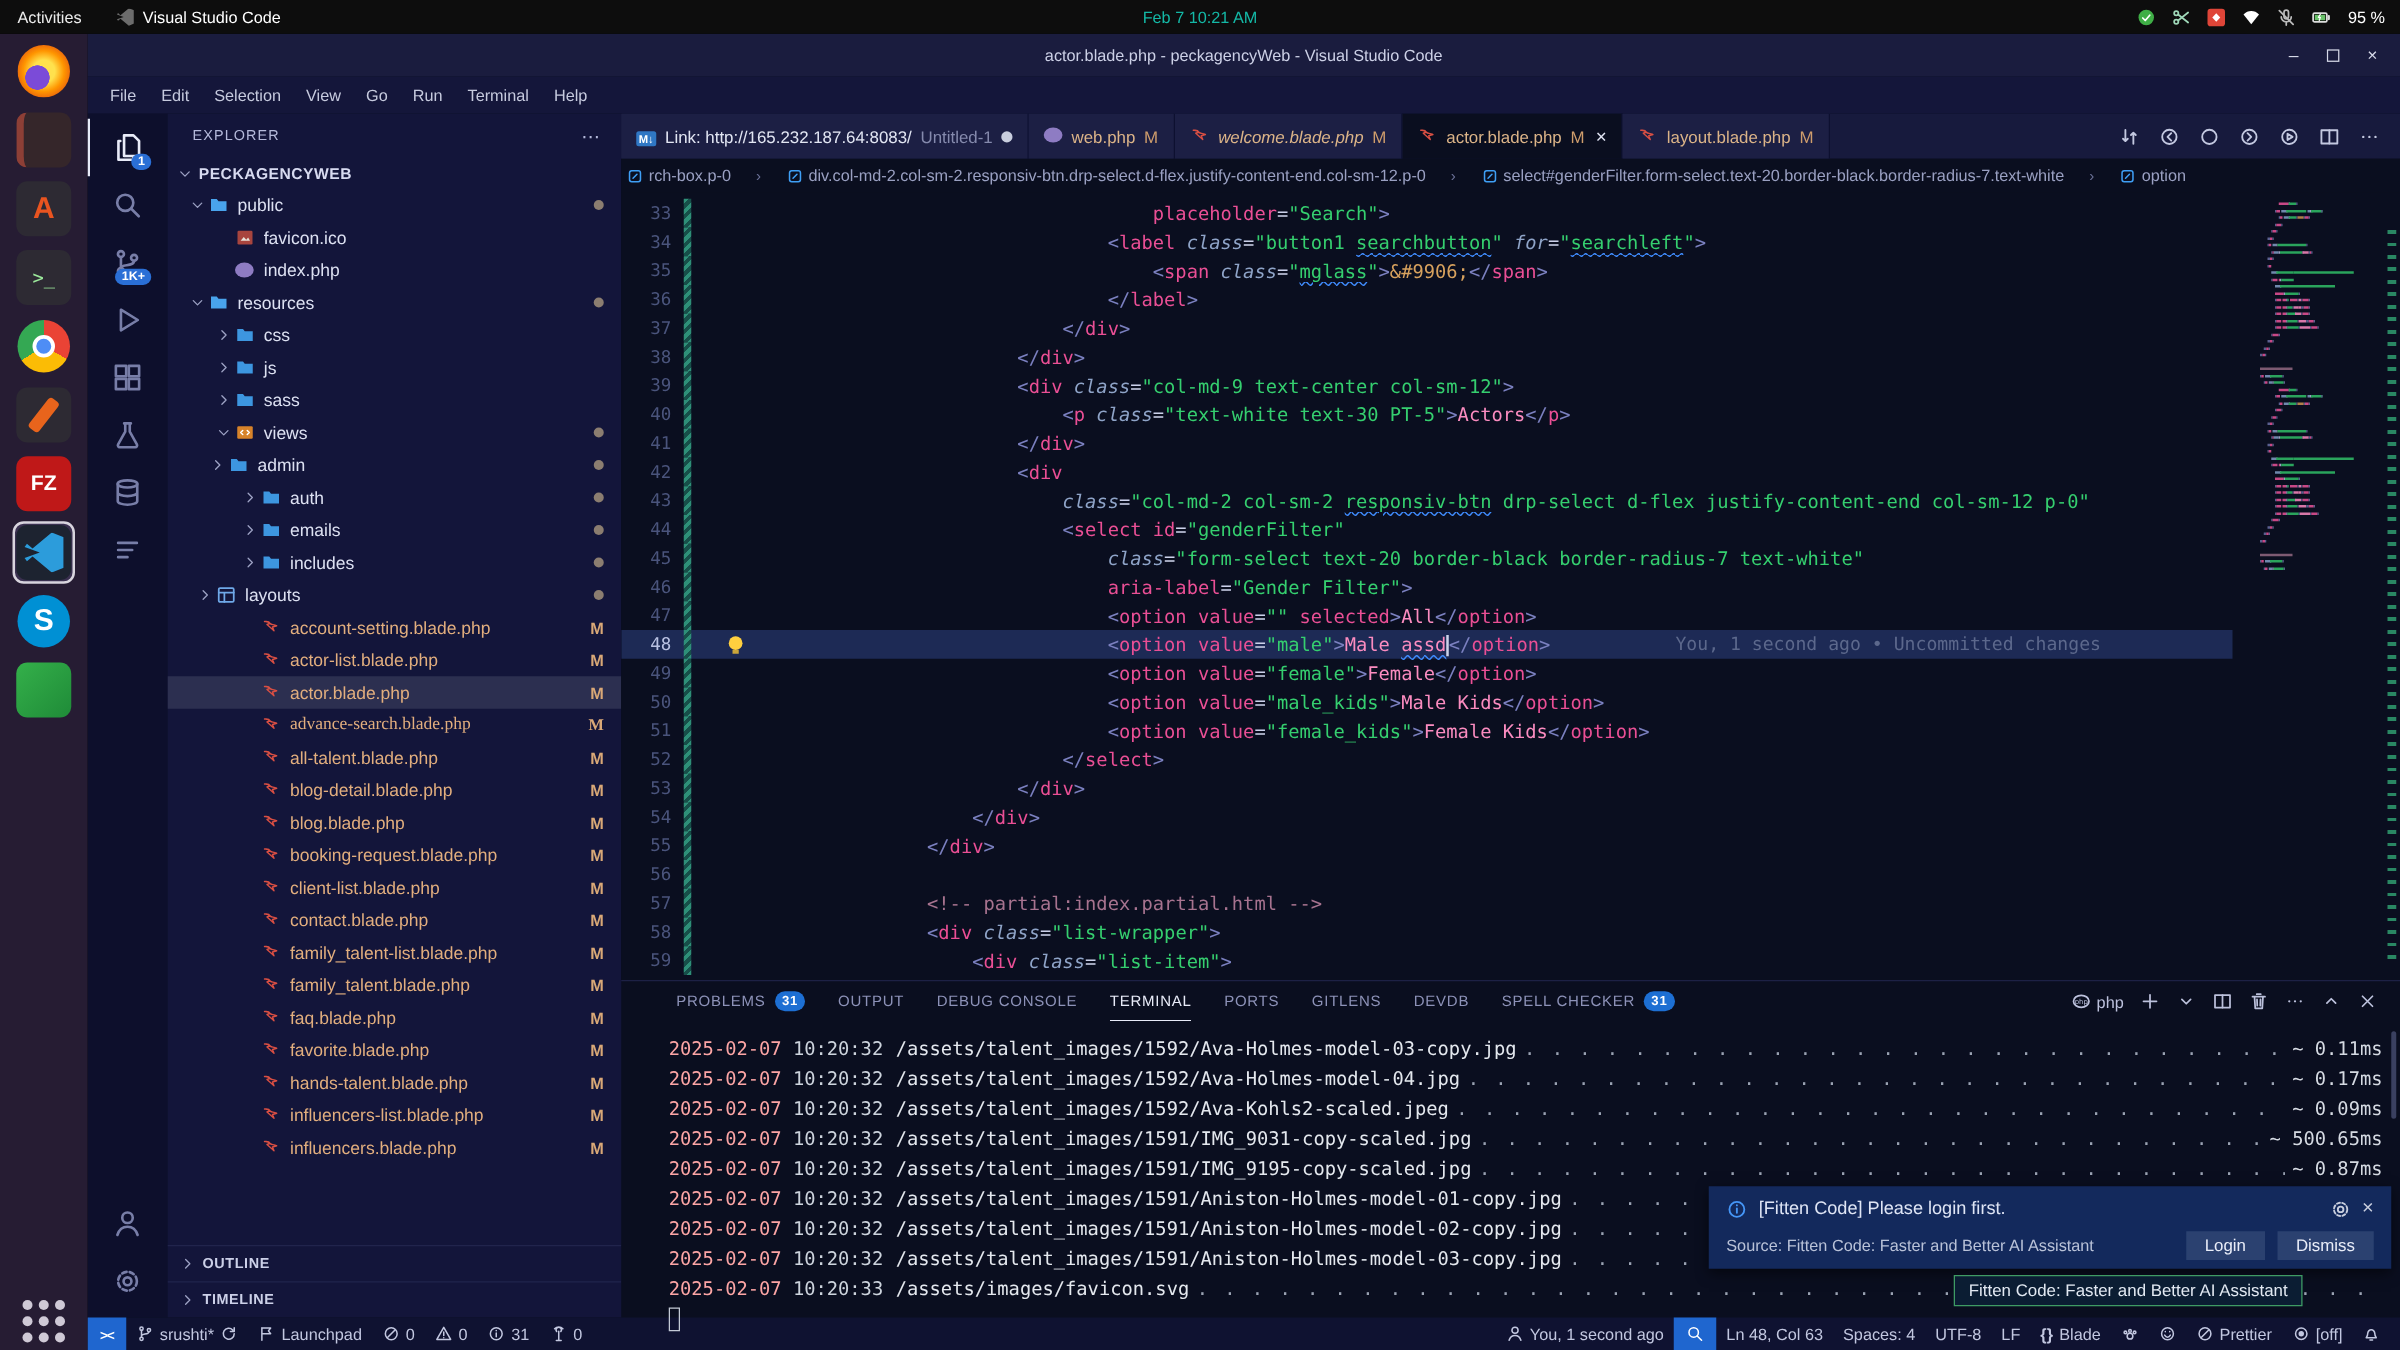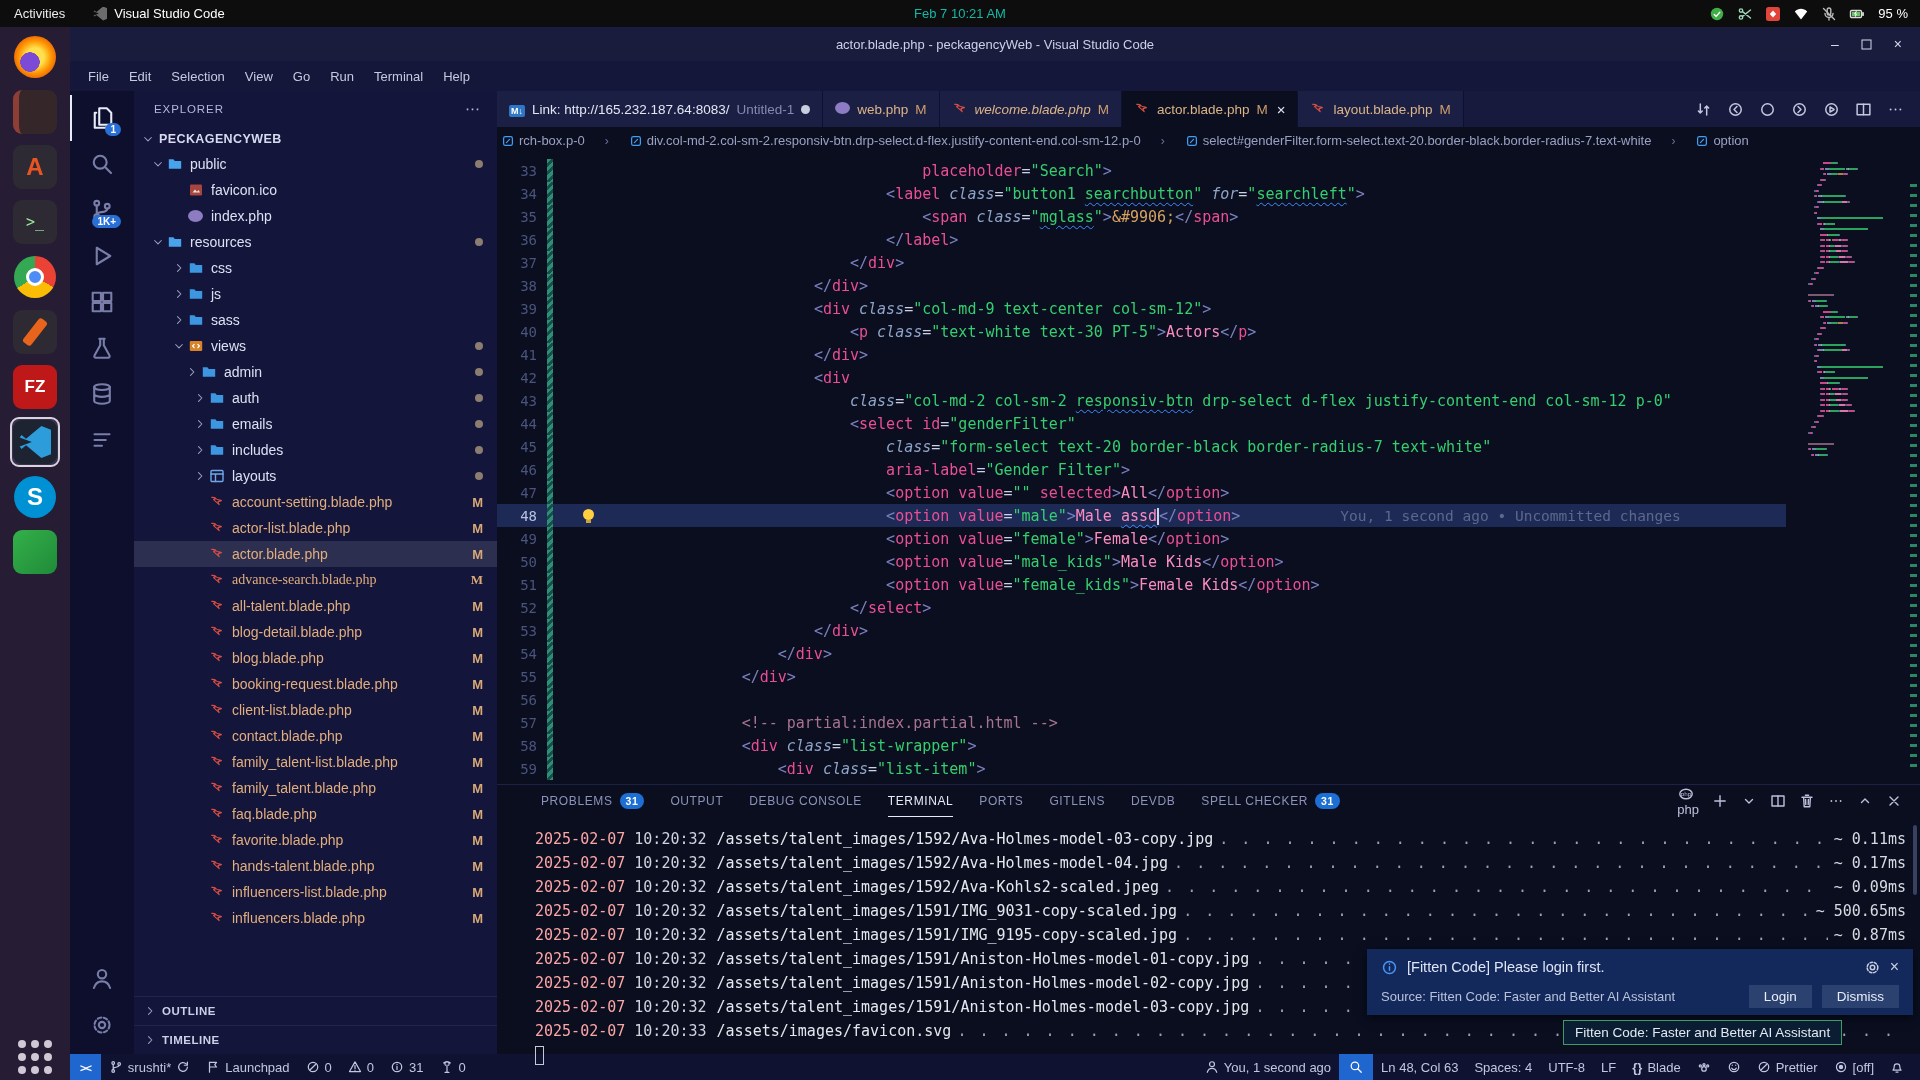--- a/index.html
+++ b/index.html
@@ -438,21 +438,21 @@
               <svg viewBox="0 0 16 16" width="16" height="16" fill="none" stroke="currentColor" stroke-width="1.4" stroke-linecap="round" stroke-linejoin="round">
                 <rect x="1.8" y="3" width="12.4" height="10" rx="1" fill="#d7832a" stroke="none"></rect>
                 <path d="M6.2 6.4L4.6 8l1.6 1.6M9.8 6.4L11.4 8l-1.6 1.6" stroke="#fff" stroke-width="1.2"></path>
               </svg>
             </span>
             <span class="tlabel">views</span>
             <span class="tright">
               <span class="gitdot"></span>
             </span>
           </div>
-          <div class="trow" style="padding-left: 50px;">
+          <div class="trow" style="padding-left: 32px;">
             <span class="chev">
               <svg viewBox="0 0 16 16" width="11" height="11" fill="none" stroke="currentColor" stroke-width="1.4" stroke-linecap="round" stroke-linejoin="round">
                 <path d="M6 3.5L10.5 8 6 12.5"></path>
               </svg>
             </span>
             <span class="ticon">
               <svg viewBox="0 0 16 16" width="16" height="16" fill="none" stroke="currentColor" stroke-width="1.4" stroke-linecap="round" stroke-linejoin="round">
                 <path d="M1.8 3.2h4.6l1.4 1.8h6.4v7.8H1.8z" fill="#3d96e0" stroke="none"></path>
               </svg>
             </span>
@@ -502,21 +502,21 @@
             <span class="ticon">
               <svg viewBox="0 0 16 16" width="16" height="16" fill="none" stroke="currentColor" stroke-width="1.4" stroke-linecap="round" stroke-linejoin="round">
                 <path d="M1.8 3.2h4.6l1.4 1.8h6.4v7.8H1.8z" fill="#3d96e0" stroke="none"></path>
               </svg>
             </span>
             <span class="tlabel">includes</span>
             <span class="tright">
               <span class="gitdot"></span>
             </span>
           </div>
-          <div class="trow" style="padding-left: 58px;">
+          <div class="trow" style=" margin-left: 22px;">
             <span class="chev">
               <svg viewBox="0 0 16 16" width="11" height="11" fill="none" stroke="currentColor" stroke-width="1.4" stroke-linecap="round" stroke-linejoin="round">
                 <path d="M6 3.5L10.5 8 6 12.5"></path>
               </svg>
             </span>
             <span class="ticon">
               <svg viewBox="0 0 16 16" width="16" height="16" fill="none" stroke="currentColor" stroke-width="1.4" stroke-linecap="round" stroke-linejoin="round">
                 <rect x="2" y="2.5" width="12" height="11" rx="1" stroke="#6fa8e8"></rect>
                 <path d="M2 6h12M6.5 6v7.5" stroke="#6fa8e8"></path>
               </svg>
@@ -1483,21 +1483,21 @@
             <span>GITLENS</span>
           </span>
           <span class="ptab">
             <span>DEVDB</span>
           </span>
           <span class="ptab">
             <span>SPELL CHECKER</span>
             <span class="pbadge">31</span>
           </span>
           <div class="panel-actions">
-            <span style="display: flex; align-items: center; flex-direction: column;">
+            <span style="display: flex; align-items: center;">
               <svg viewBox="0 0 16 16" width="18" height="18" fill="none" stroke="currentColor" stroke-width="1.4" stroke-linecap="round" stroke-linejoin="round">
                 <ellipse cx="8" cy="8" rx="6.2" ry="4.8"></ellipse>
                 <text x="8" y="10" font-size="5.5" text-anchor="middle" fill="currentColor" stroke="none" font-family="DejaVu Sans">php</text>
               </svg>
               <span style="margin-left:4px">php</span>
             </span>
             <span>
               <svg viewBox="0 0 16 16" width="16" height="16" fill="none" stroke="currentColor" stroke-width="1.4" stroke-linecap="round" stroke-linejoin="round">
                 <path d="M8 2.8v10.4M2.8 8h10.4"></path>
               </svg>

